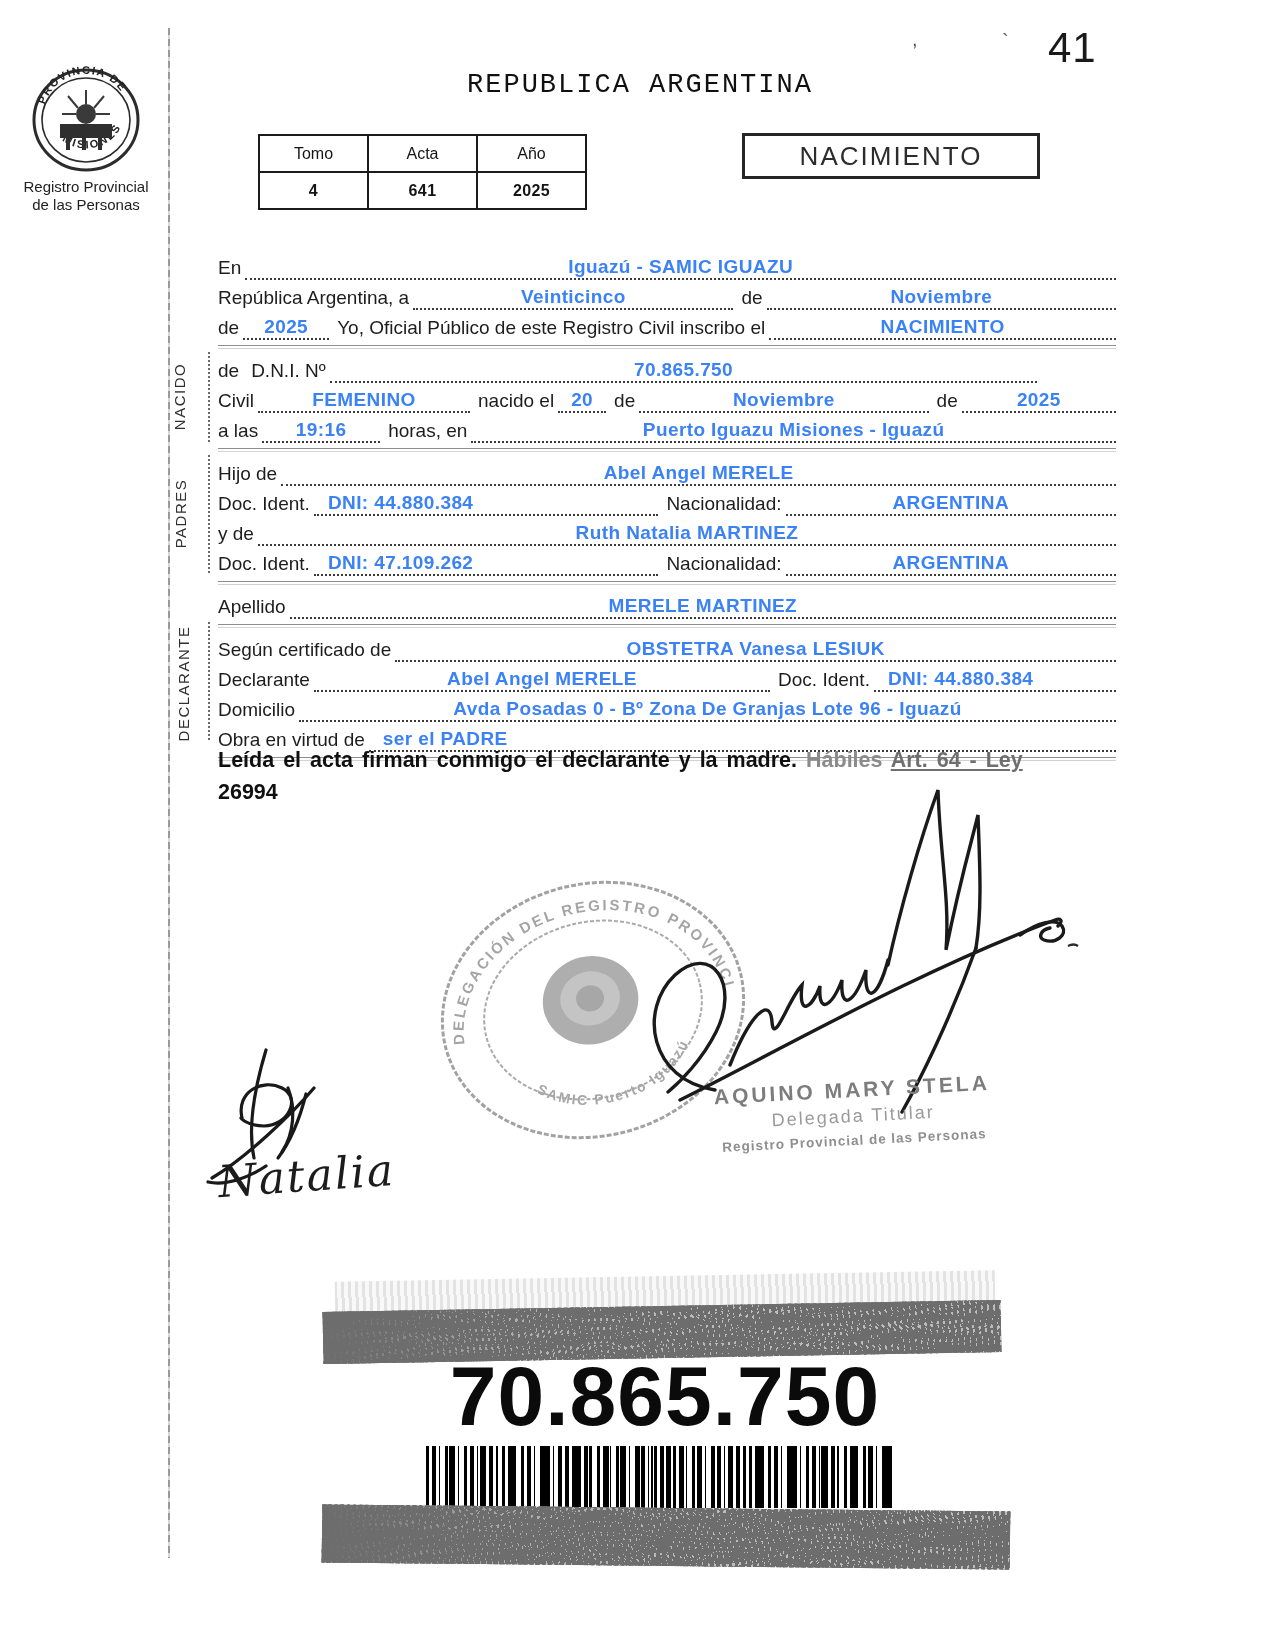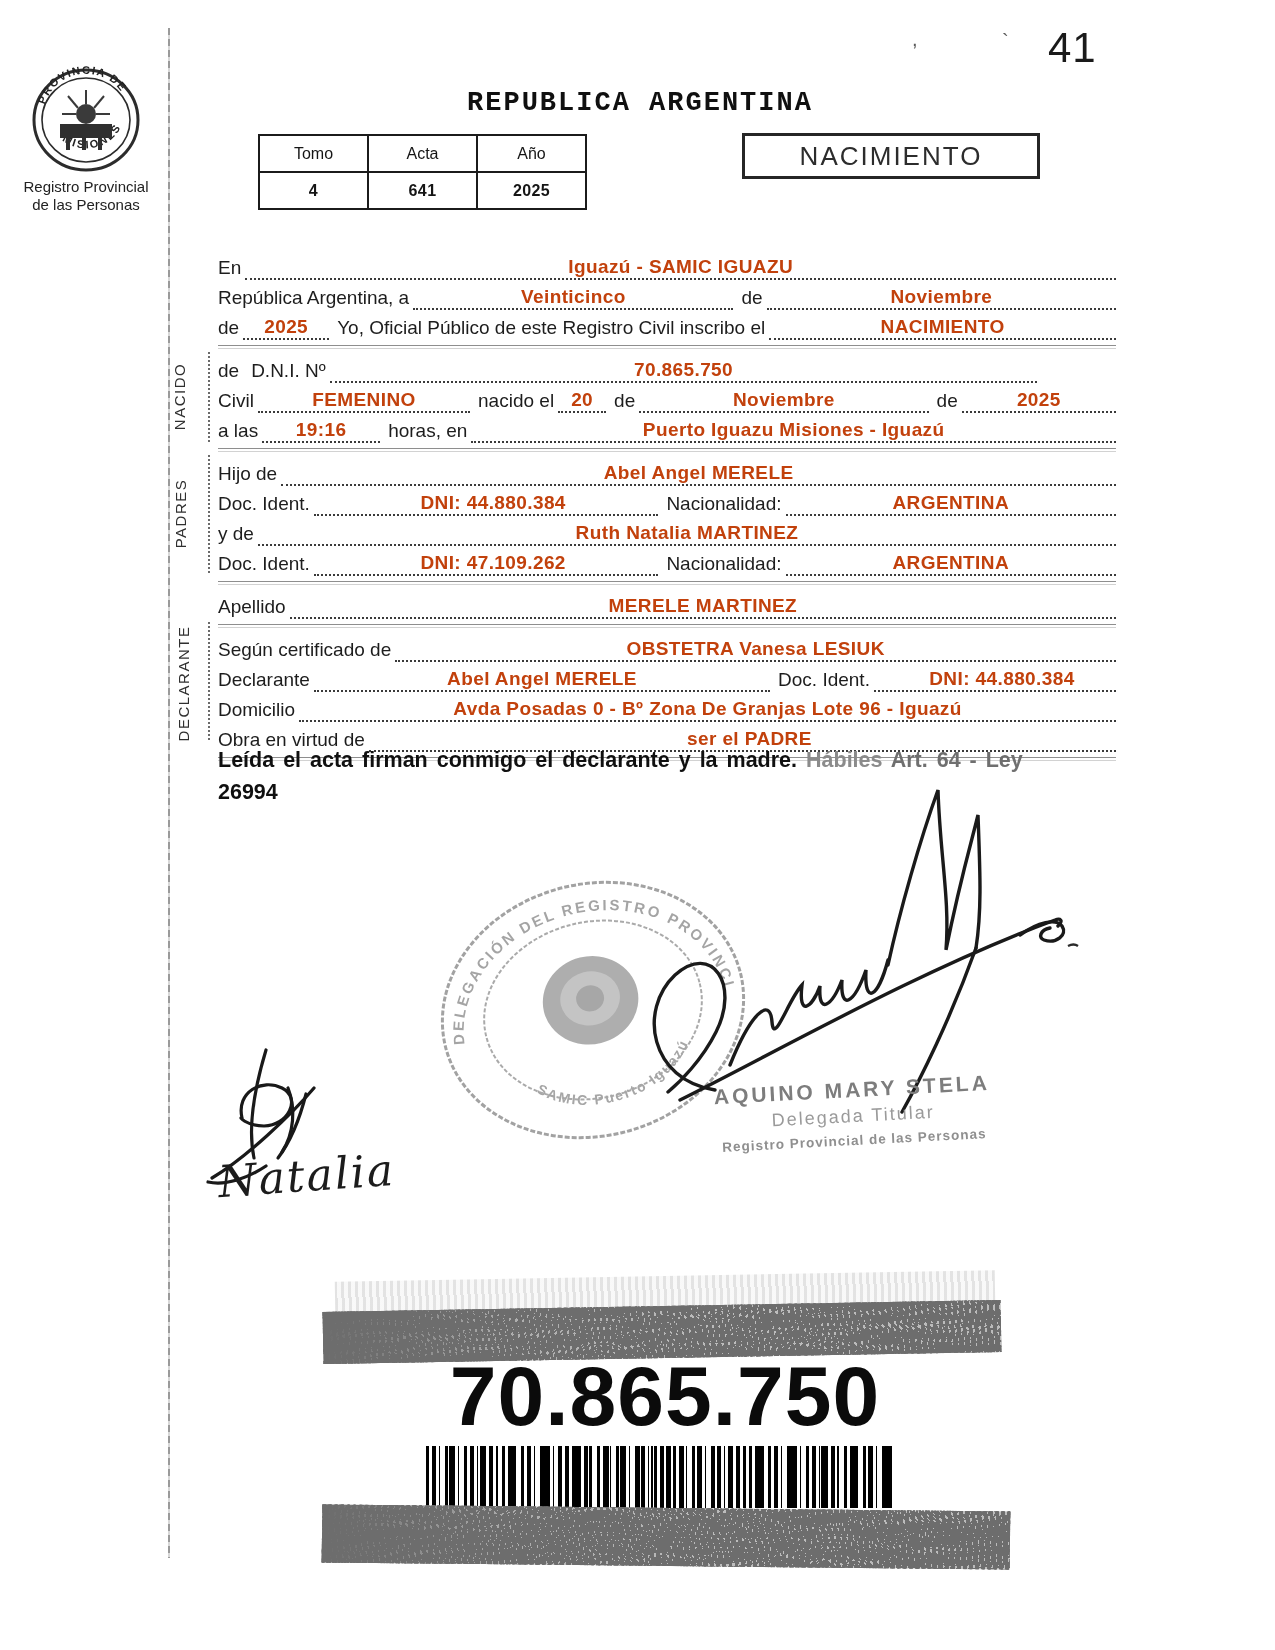--- a/index.html
+++ b/index.html
@@ -6,46 +6,46 @@
   .page{position:relative;width:1275px;height:1650px;background:#fff;overflow:hidden;
         font-family:"Liberation Sans",sans-serif;color:#111;}
   
   .scan-line{position:absolute;left:168px;top:28px;height:1530px;width:2px;
     background:repeating-linear-gradient(180deg,#9a9a9a 0 7px,#d8d8d8 7px 11px);}
   
   .seal{position:absolute;left:12px;top:66px;width:148px;text-align:center;}
   .seal svg{display:block;margin:0 auto;}
   .seal-caption{font-size:15px;line-height:18px;color:#222;}
   .doc-title{position:absolute;left:420px;top:70px;width:440px;text-align:center;
-    font-family:"Liberation Mono",monospace;font-weight:700;font-size:27px;letter-spacing:2px;color:#101010;margin-top:18px;}
+    font-family:"Liberation Mono",monospace;font-weight:400;font-size:27px;letter-spacing:2px;color:#101010;}
   .page-num{position:absolute;left:1048px;top:24px;font-size:42px;color:#1a1a1a;letter-spacing:1px;}
   .tav-table{position:absolute;left:258px;top:134px;border-collapse:collapse;}
   .tav-table td{border:2px solid #1b1b1b;width:105px;height:33px;text-align:center;
     font-size:16px;color:#151515;}
   .tav-table .val{font-weight:700;}
   .type-box{position:absolute;left:742px;top:133px;width:292px;height:40px;border:3px solid #262626;
     display:flex;align-items:center;justify-content:center;font-size:26px;letter-spacing:2px;
     color:#2c2c2c;font-weight:500;}
   
   .form{position:absolute;left:218px;top:250px;width:898px;}
   .frow{display:flex;align-items:flex-end;height:30px;font-size:19px;color:#1d1d1d;}
   .lbl{white-space:nowrap;padding:0 4px 1px 0;}
   .lbl.after{padding-left:8px;}
   .seg{flex:1;border-bottom:2px dotted #3a3a3a;text-align:center;white-space:nowrap;
        padding-bottom:0px;min-width:30px;}
-  .seg.left{text-align:center;padding-left:14px;margin-top:38px;}
-  .val{font-weight:700;color:#c2410c;letter-spacing:.4px;}
+  .seg.left{text-align:left;padding-left:14px;margin-top:38px;}
+  .val{font-weight:700;color:#3b82f6;letter-spacing:.4px;}
   .hdiv{border-top:1px solid #8e8e8e;border-bottom:1px solid #d2d2d2;height:2px;margin:5px 0 4px 0;}
   .side-label{position:absolute;transform:rotate(-90deg);font-size:15px;letter-spacing:1.5px;
     color:#2f2f2f;white-space:nowrap;}
   .side-dots{position:absolute;width:0;border-left:2px dotted #6a6a6a;}
   .closing{position:absolute;left:218px;top:744px;width:905px;font-size:21.5px;font-weight:700;
     line-height:32px;color:#101010;word-spacing:3px;}
   .gray1{color:#8b8b8b;}
-  .gray2{color:#6f6f6f;}
+  .gray2{color:#6f6f6f;text-decoration:underline;}
   
   .oval-stamp{position:absolute;left:408px;top:850px;opacity:.62;transform:rotate(-14deg);}
   .sig-big{position:absolute;left:620px;top:760px;}
   .official-stamp{position:absolute;left:688px;top:1078px;transform:rotate(-3deg);
     color:#8f8f8f;text-align:center;width:330px;}
   .official-stamp .l1{font-size:21px;font-weight:700;letter-spacing:3px;color:#7d7d7d;}
   .official-stamp .l2{font-size:18px;letter-spacing:2px;color:#9a9a9a;margin-top:4px;}
   .official-stamp .l3{font-size:13.5px;font-weight:700;letter-spacing:1px;color:#8f8f8f;margin-top:6px;}
   .sig-left{position:absolute;left:196px;top:1030px;}
   .hand-name{position:absolute;left:218px;top:1150px;font-family:"DejaVu Serif",serif;

